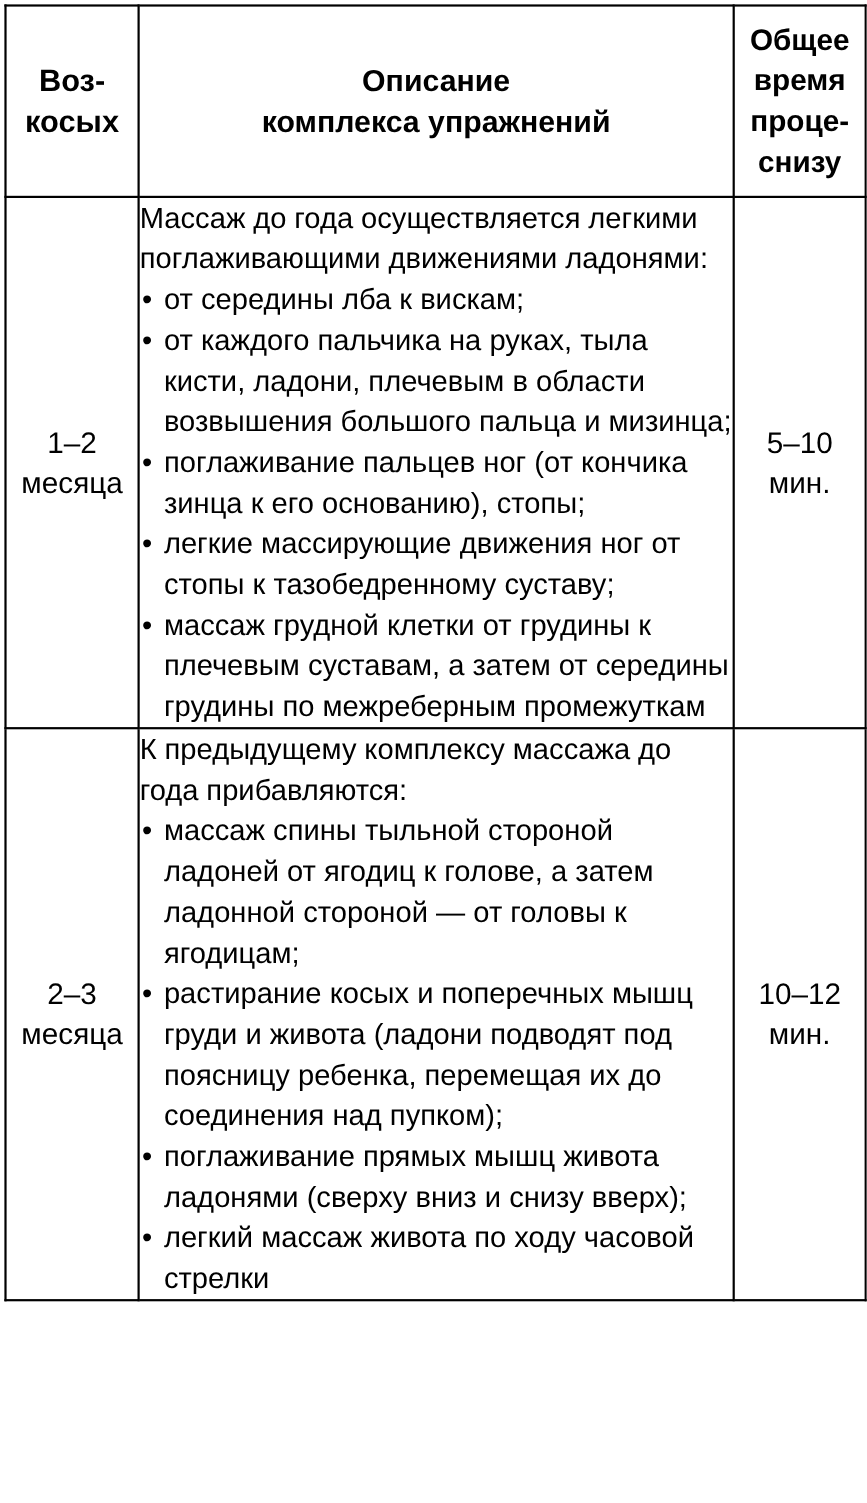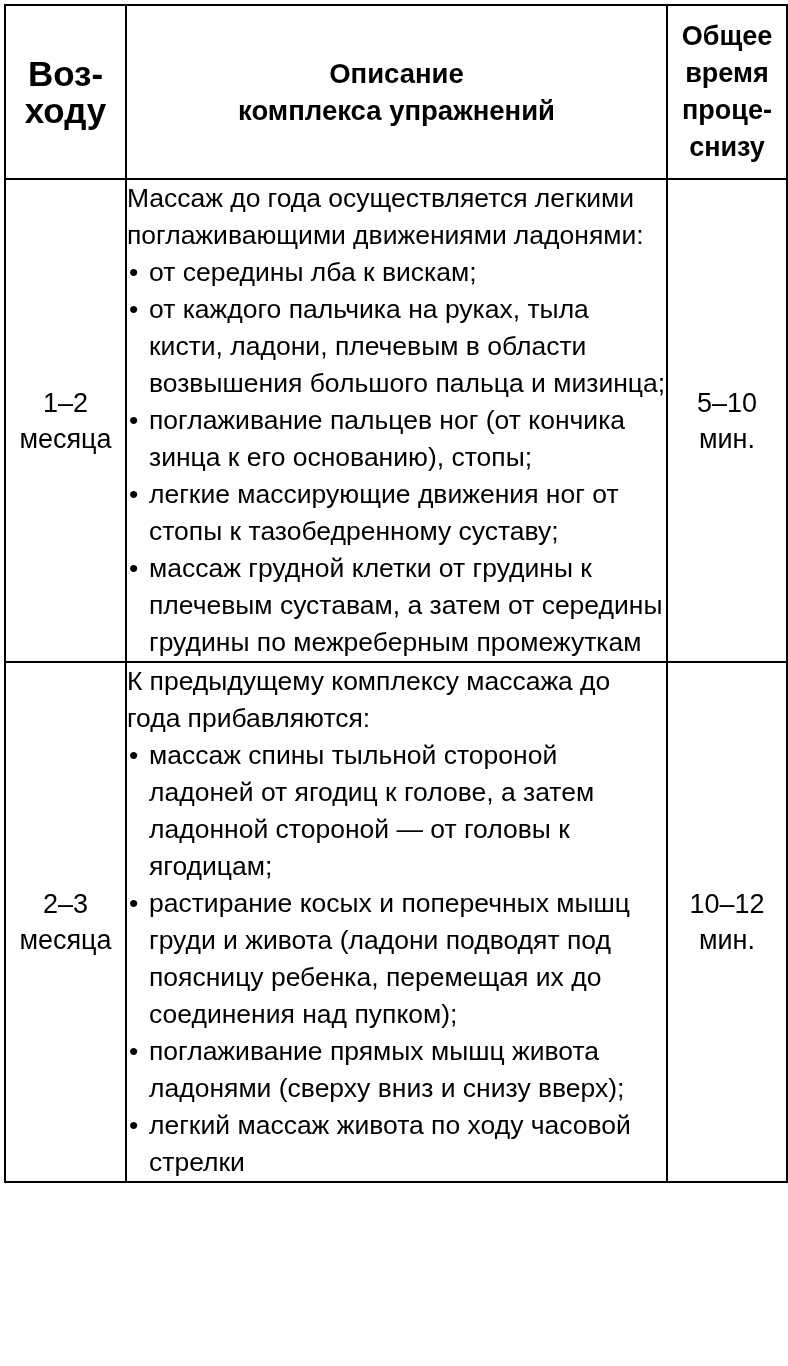--- a/index.html
+++ b/index.html
@@ -48,21 +48,21 @@
     font-weight: bold;
     font-size: 27px;
     line-height: 37px;
     text-align: center;
     height: 174px;
     padding: 4px 6px;
     box-sizing: border-box;
   }
   thead th .hdr-line { display: block; }
 
-  th.age-head   { font-size: 35px; }
+  th.age-head   { font-size: 28px; }
   th.desc-head  { font-size: 27.5px; border-radius: 23px; }
   th.time-head  { font-size: 27px; line-height: 37px; padding-top: 6px; }
 
   
   td.age-cell,
   td.time-cell {
     text-align: center;
     font-size: 27px;
     line-height: 36px;
     font-weight: normal;
@@ -114,21 +114,21 @@
     <colgroup>
       <col class="col-age">
       <col class="col-desc">
       <col class="col-time">
     </colgroup>
 
     <thead>
       <tr>
         <th class="age-head">
           <span class="hdr-line">Воз-</span>
-          <span class="hdr-line">ходу</span>
+          <span class="hdr-line">косых</span>
         </th>
         <th class="desc-head">
           <span class="hdr-line">Описание</span>
           <span class="hdr-line">комплекса упражнений</span>
         </th>
         <th class="time-head">
           <span class="hdr-line">Общее</span>
           <span class="hdr-line">время</span>
           <span class="hdr-line">проце-</span>
           <span class="hdr-line">снизу</span>

